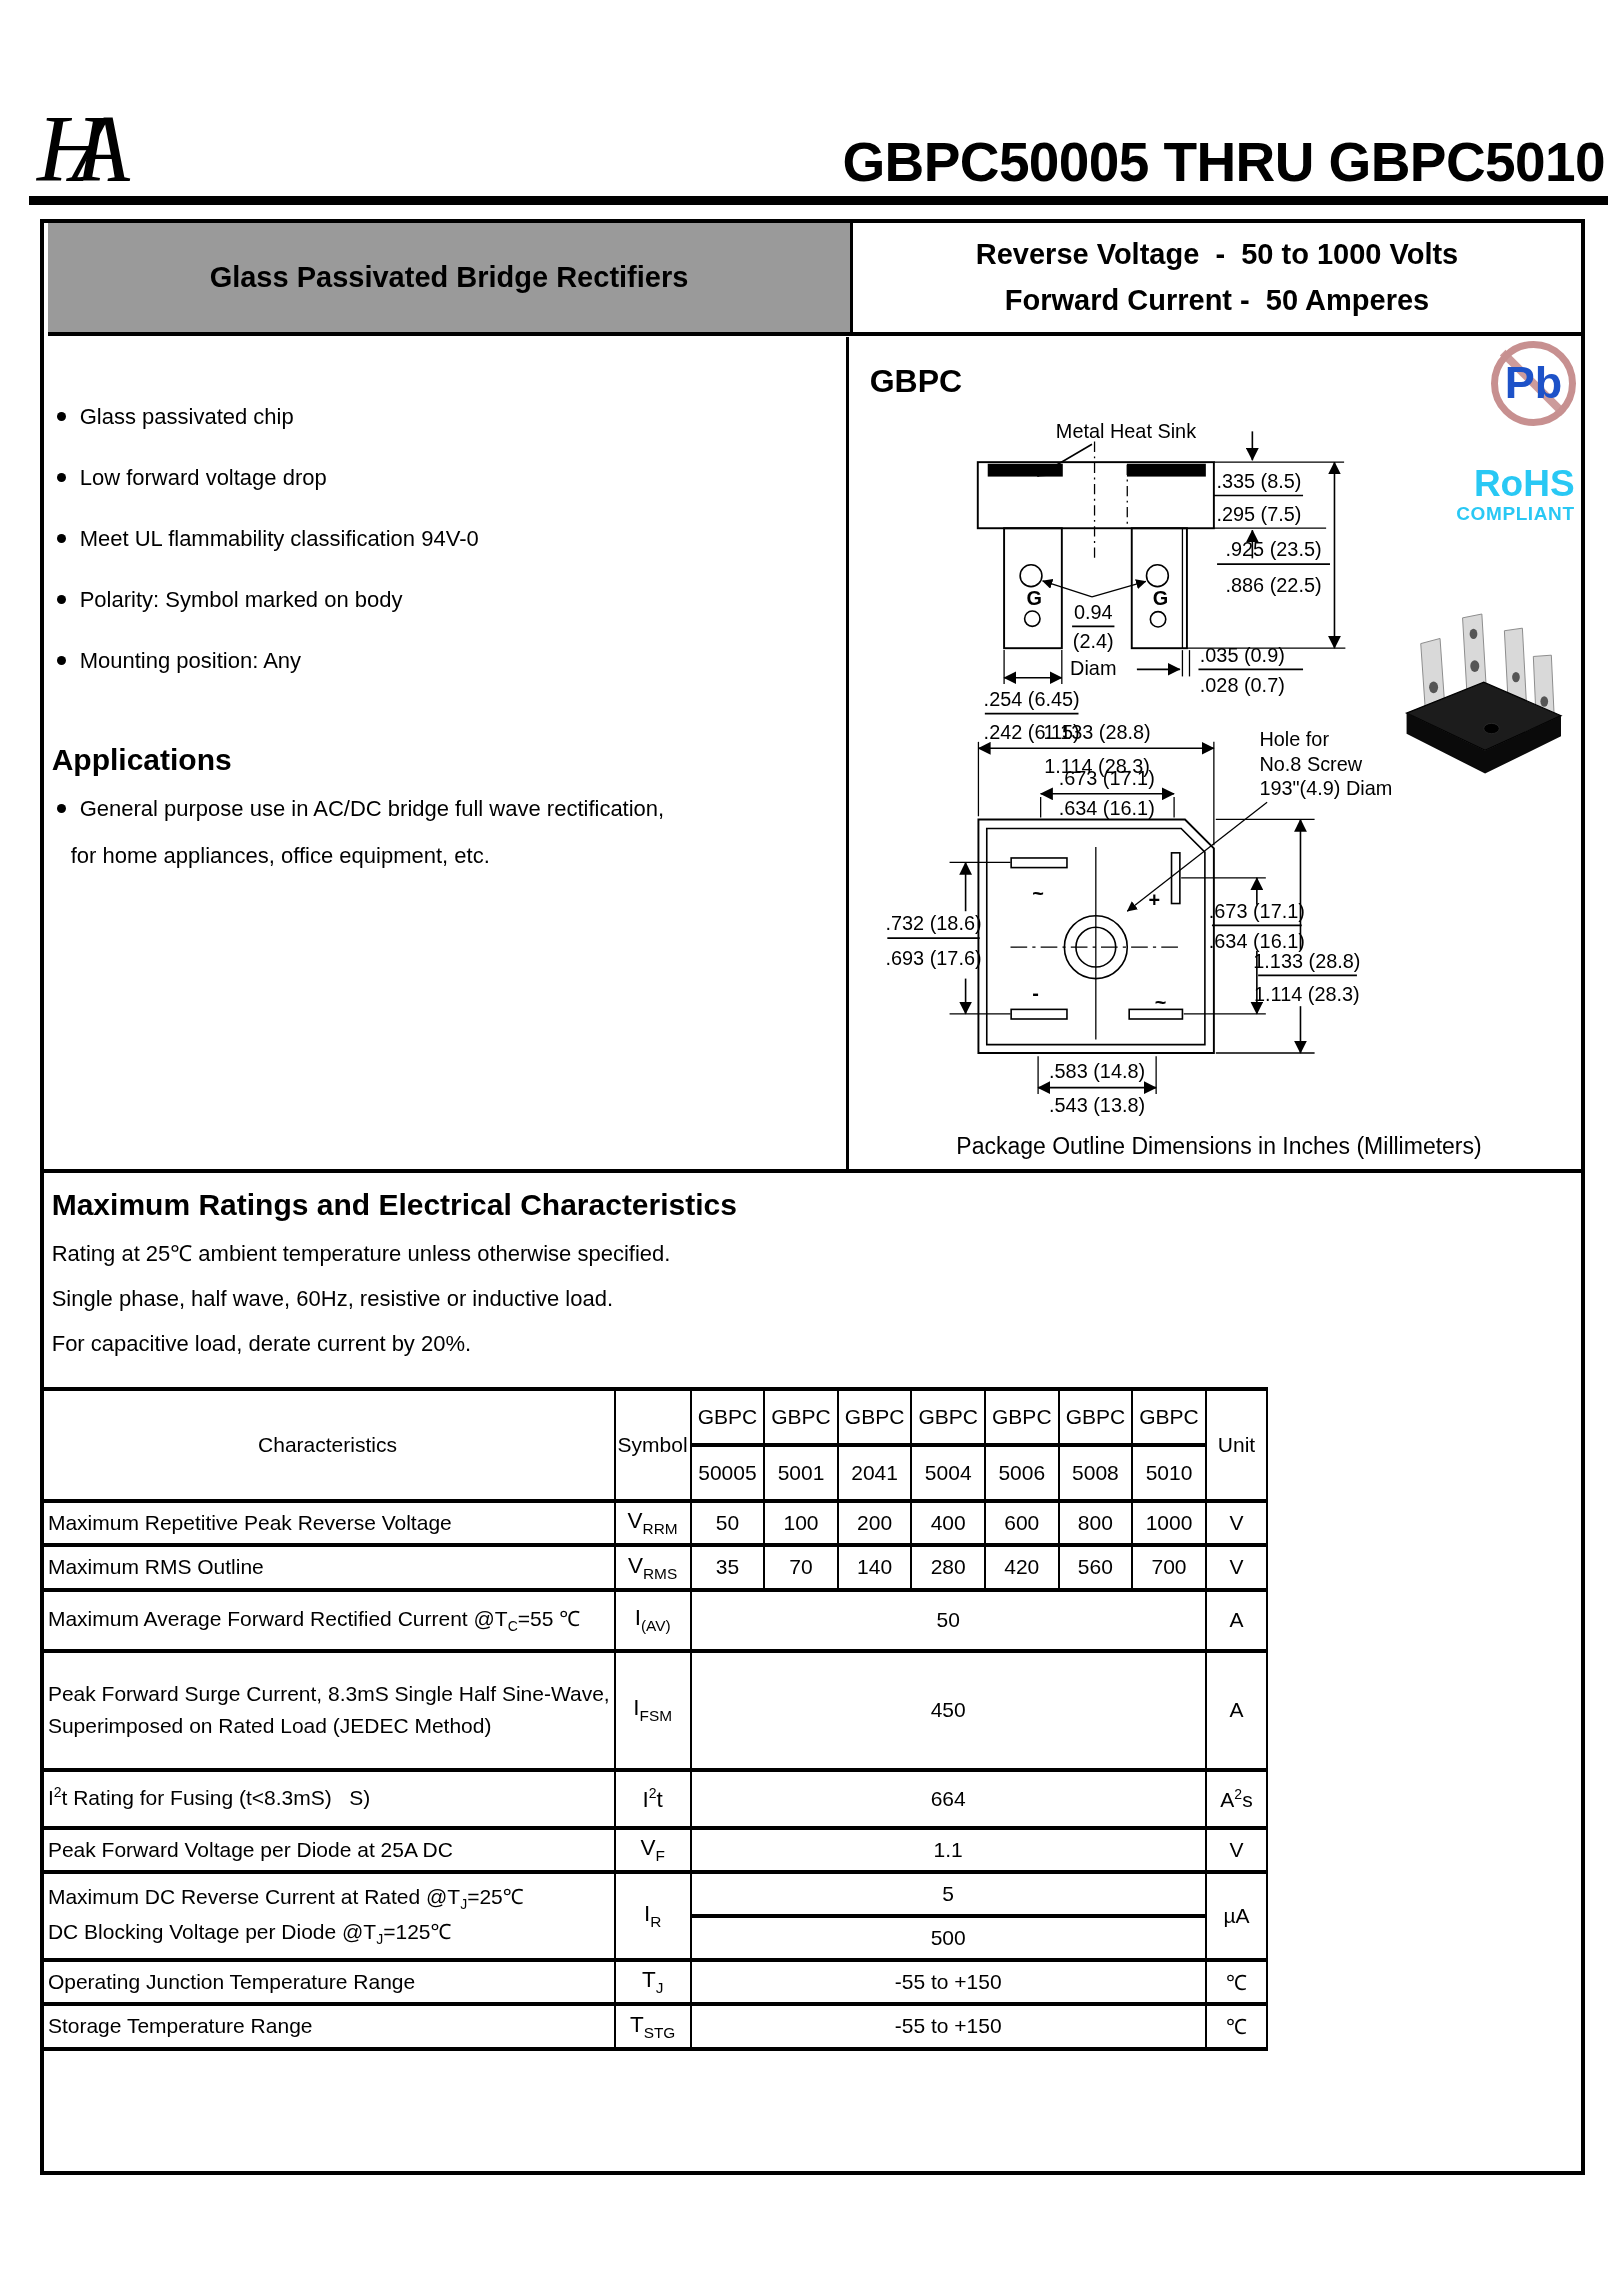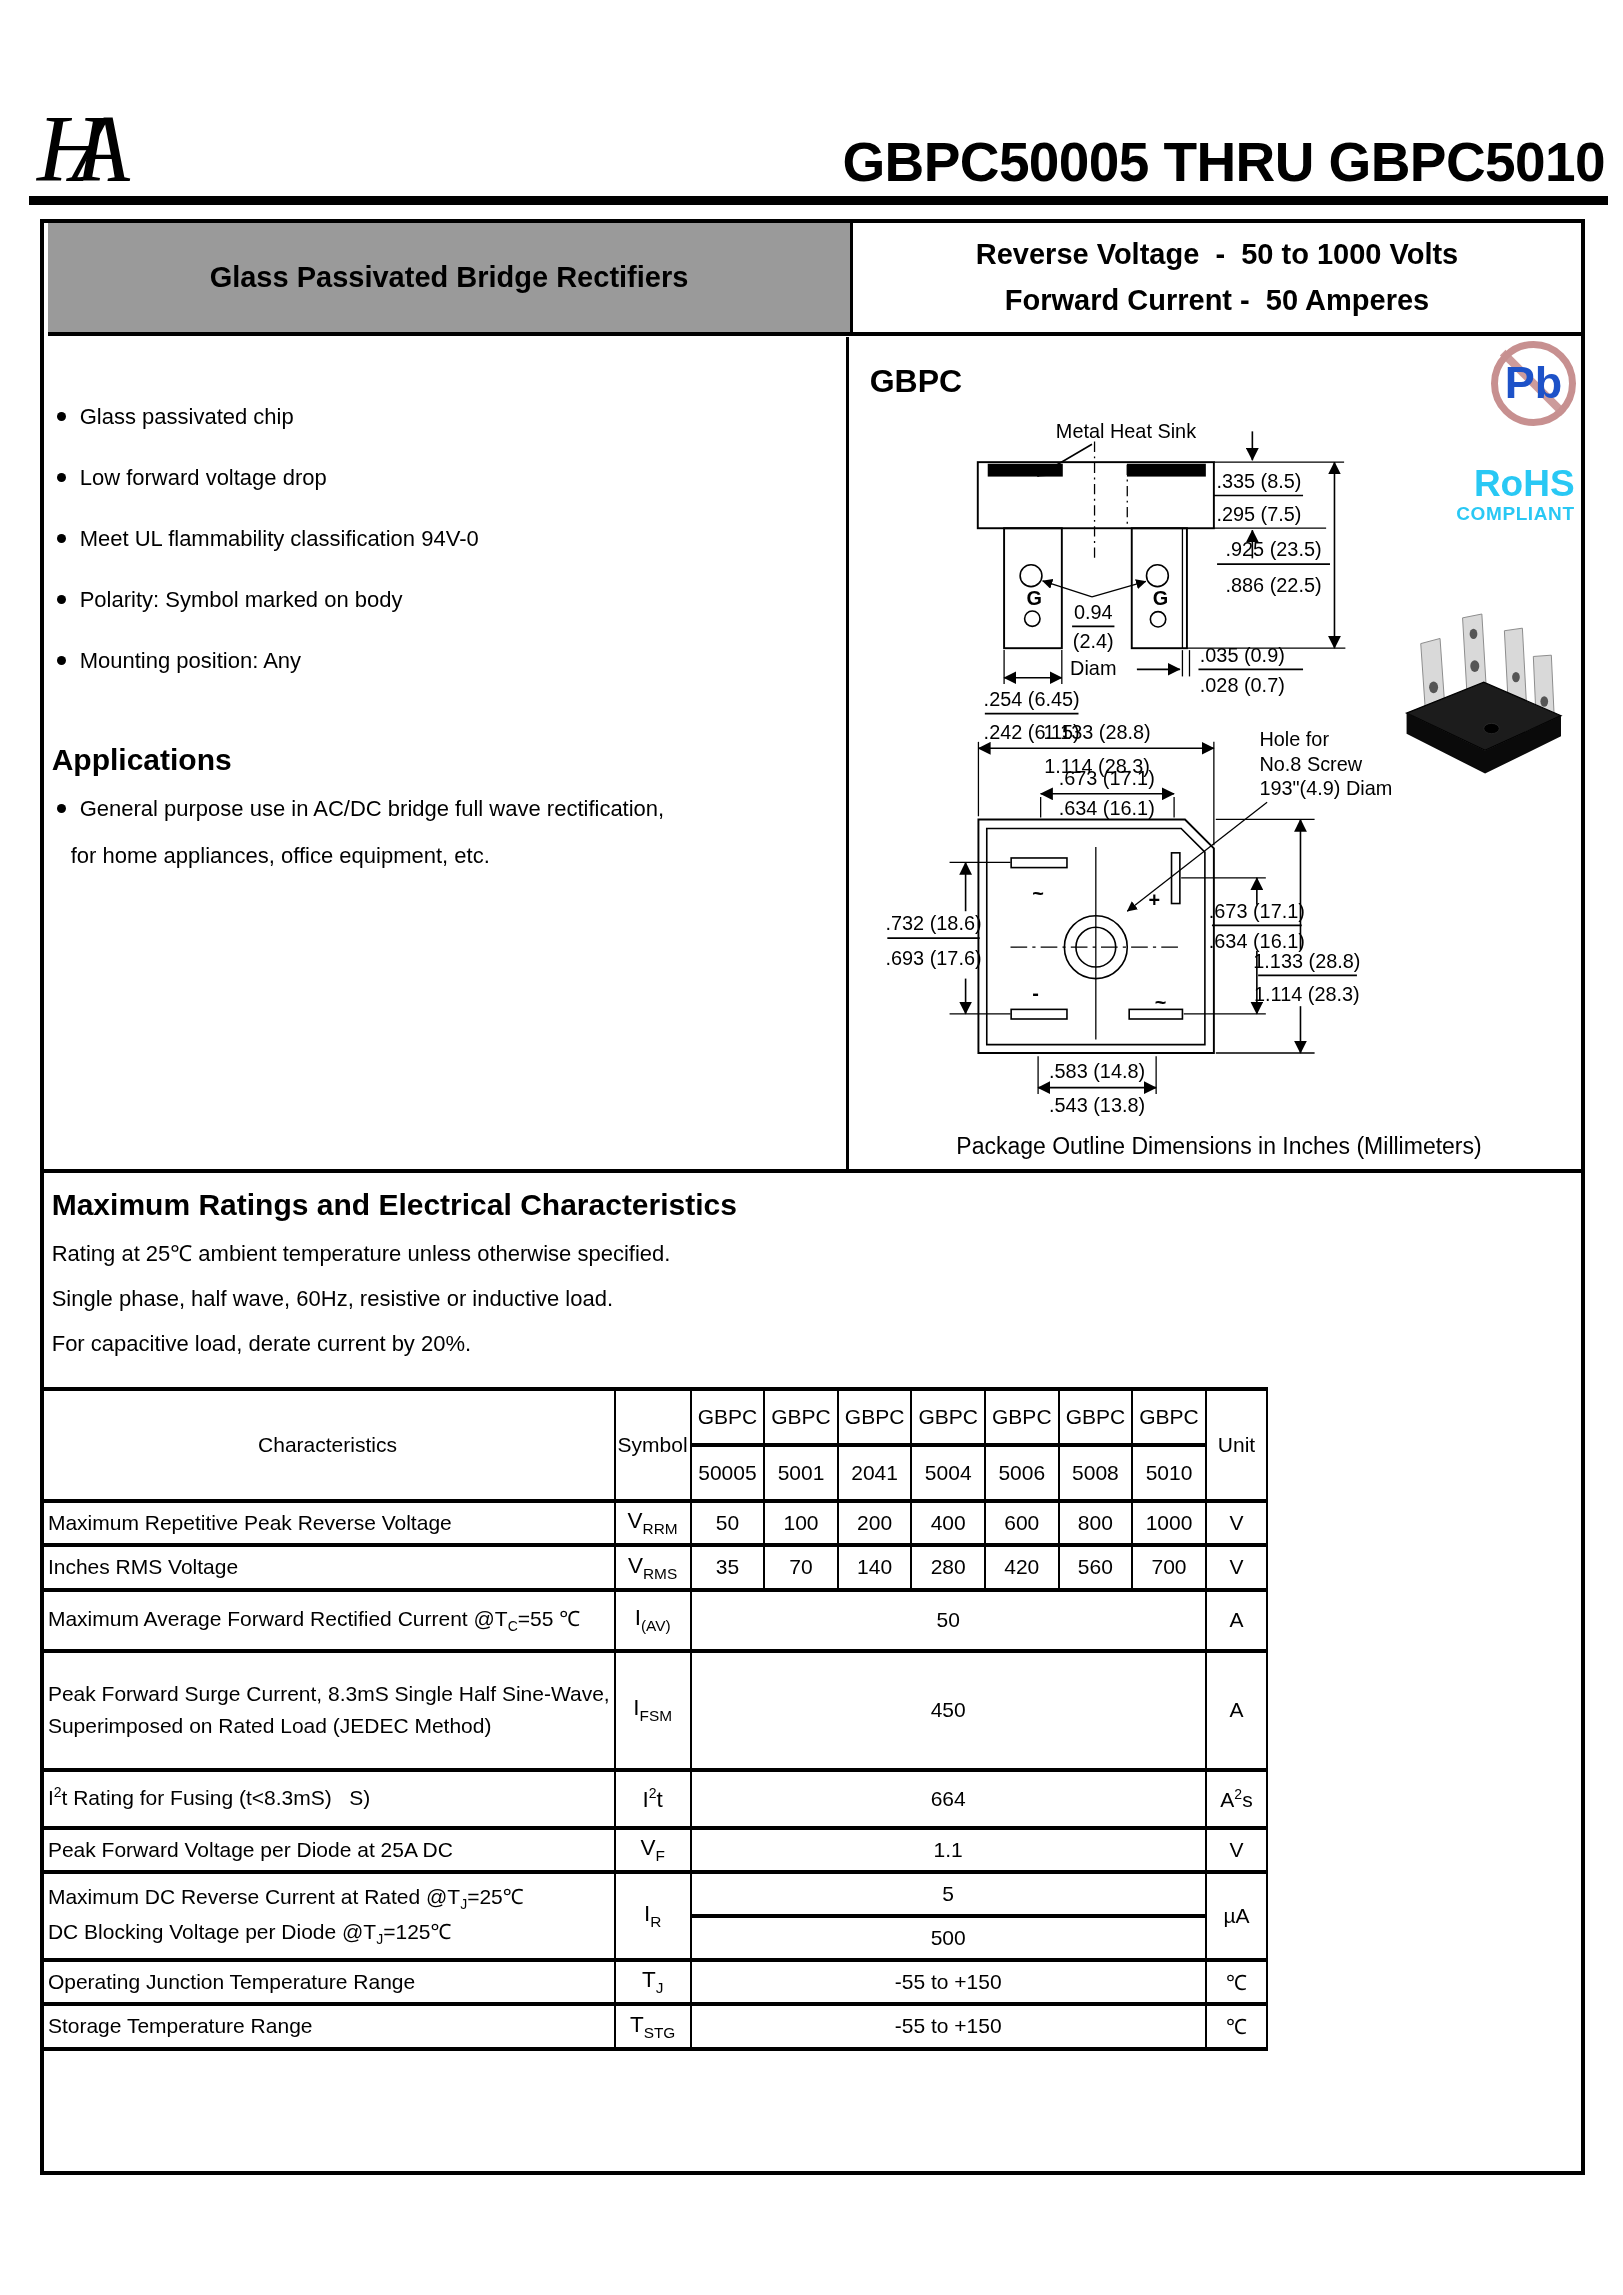--- a/index.html
+++ b/index.html
@@ -309,21 +309,21 @@
             <td class="c-val">50</td>
             <td class="c-val">100</td>
             <td class="c-val">200</td>
             <td class="c-val">400</td>
             <td class="c-val">600</td>
             <td class="c-val">800</td>
             <td class="c-val">1000</td>
             <td class="c-unit">V</td>
           </tr>
           <tr style="height: 43px;">
-            <td class="c-label">Inches RMS Voltage</td>
+            <td class="c-label">Maximum RMS Outline</td>
             <td class="c-sym">V<sub>RMS</sub></td>
             <td class="c-val">35</td>
             <td class="c-val">70</td>
             <td class="c-val">140</td>
             <td class="c-val">280</td>
             <td class="c-val">420</td>
             <td class="c-val">560</td>
             <td class="c-val">700</td>
             <td class="c-unit">V</td>
           </tr>

